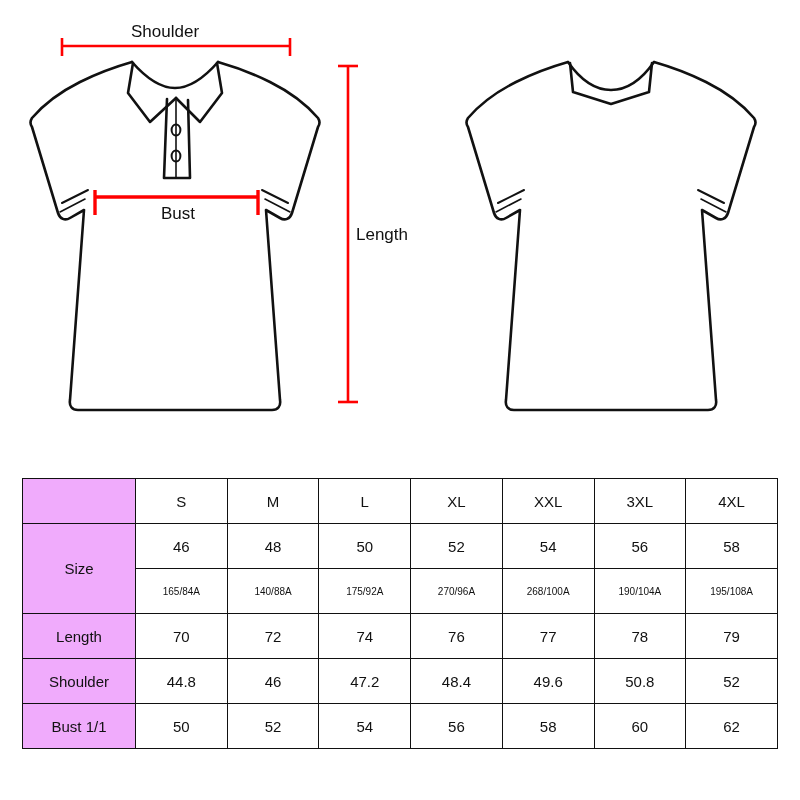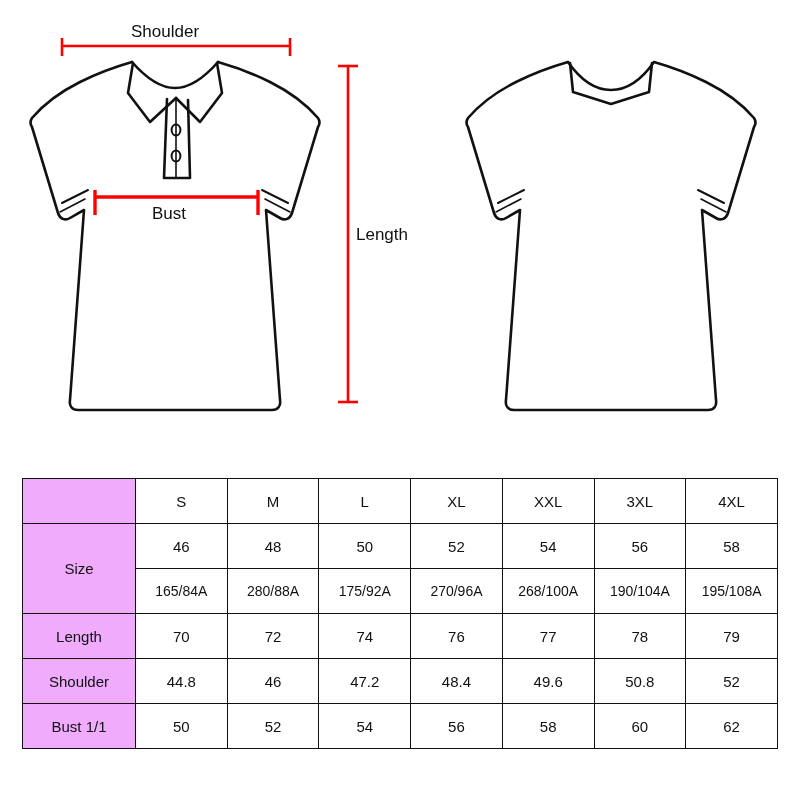--- a/index.html
+++ b/index.html
@@ -33,21 +33,21 @@
     display: block;
   }
 
   .dim-label {
     position: absolute;
     font-size: 17px;
     color: #111111;
     white-space: nowrap;
   }
   #label-shoulder { left: 131px; top: 22px; }
-  #label-bust     { left: 152px; top: 204px; }
+  #label-bust     { left: 161px; top: 204px; }
   #label-length   { left: 356px; top: 225px; }
 
   
   #size-table-wrap {
     position: absolute;
     left: 22px;
     top: 478px;
     width: 756px;
   }
   table.size-table {
@@ -68,21 +68,21 @@
     background: #ffffff;
   }
   table.size-table td.rowhead,
   table.size-table th.corner {
     background: #f0abfc;
   }
   table.size-table .col-first {
     width: 108px;
   }
   table.size-table td.small {
-    font-size: 14px;
+    font-size: 10px;
   }
 </style>
 </head>
 <body>
 
 <div id="page">
 
   <div id="diagram">
     <svg width="800" height="455" viewBox="0 0 800 455" xmlns="http://www.w3.org/2000/svg">
 
@@ -200,21 +200,21 @@
           <td>48</td>
           <td>50</td>
           <td>52</td>
           <td>54</td>
           <td>56</td>
           <td>58</td>
         </tr>
 
         <tr>
           <td class="small">165/84A</td>
-          <td class="small">280/88A</td>
+          <td class="small">140/88A</td>
           <td class="small">175/92A</td>
           <td class="small">270/96A</td>
           <td class="small">268/100A</td>
           <td class="small">190/104A</td>
           <td class="small">195/108A</td>
         </tr>
 
         <tr>
           <td class="rowhead col-first">Length</td>
           <td>70</td>

